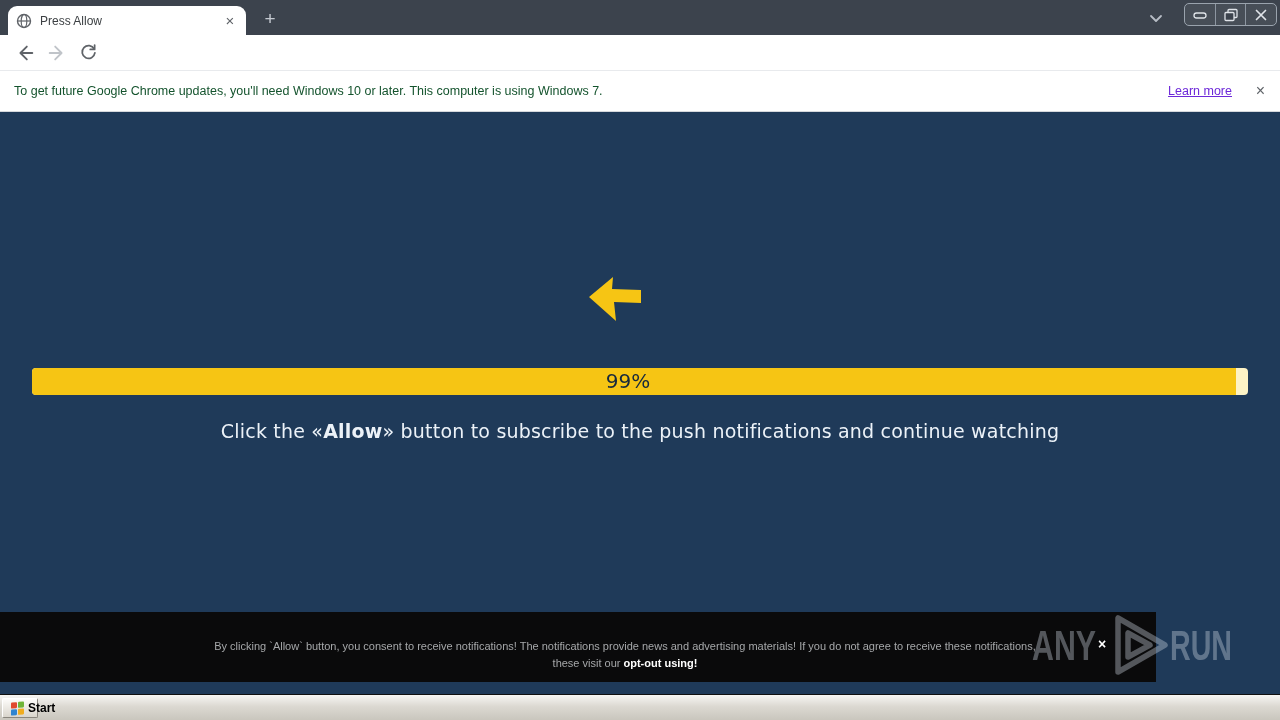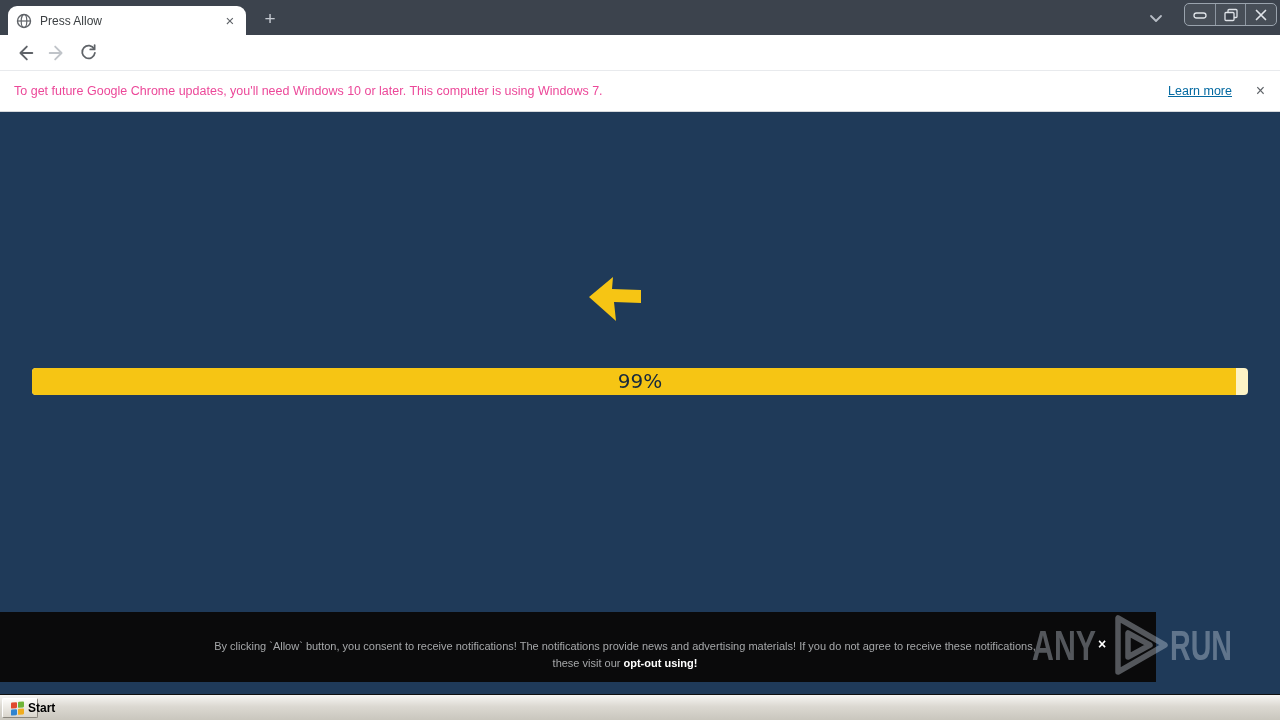--- a/index.html
+++ b/index.html
@@ -28,32 +28,32 @@
   .chip{margin-left:4px;height:22px;background:#fff;border-radius:11px;display:flex;align-items:center;
         padding:0 10px 0 8px;box-shadow:0 1px 2px rgba(0,0,0,0.18);flex-shrink:0;}
   .chip-label{font-size:11px;font-weight:bold;color:#1a73e8;margin-left:5px;}
   .url{margin-left:9px;font-size:14px;color:#5d6065;white-space:nowrap;overflow:hidden;letter-spacing:0.1px;}
   .tb-icon{position:absolute;top:41px;width:22px;height:22px;display:flex;align-items:center;justify-content:center;}
   .kebab{font-size:15px;color:#5f6368;letter-spacing:0;line-height:22px;text-align:center;}
 
   
   .infobar{position:absolute;left:0;top:70px;width:1280px;height:42px;background:#fff;
            border-top:1px solid #e8eaed;border-bottom:1px solid #d5d8dc;box-sizing:border-box;}
-  .infobar-text{position:absolute;left:14px;top:0;line-height:40px;font-size:12.5px;color:#ec4899;}
-  .learn-more{position:absolute;right:48px;top:0;line-height:40px;font-size:12.5px;color:#0369a1;
+  .infobar-text{position:absolute;left:14px;top:0;line-height:40px;font-size:12.5px;color:#14532d;}
+  .learn-more{position:absolute;right:48px;top:0;line-height:40px;font-size:12.5px;color:#6d28d9;
               text-decoration:underline;cursor:pointer;}
   .infobar-close{position:absolute;right:15px;top:12px;font-size:16px;line-height:16px;color:#5f6368;cursor:pointer;}
 
   
   .content{position:absolute;left:0;top:112px;width:1280px;height:582px;background:#1f3a59;}
   .big-arrow{position:absolute;left:588px;top:163px;}
   .progress{position:absolute;left:32px;top:256px;width:1216px;height:27px;background:#fdf3c6;
             border-radius:4px;overflow:hidden;}
   .progress-fill{height:100%;background:#f6c514;}
-  .progress-label{position:absolute;left:0;top:256px;width:1216px;margin-left:32px;height:27px;
+  .progress-label{position:absolute;left:0;top:256px;width:1216px;margin-left:20px;height:27px;
                   text-align:center;line-height:27px;font-size:20px;font-weight:500;color:#16293d;
                   font-family:"DejaVu Sans",sans-serif;}
   .headline{position:absolute;left:0;top:308px;width:1280px;text-align:center;
             font-family:"DejaVu Sans",sans-serif;font-size:19px;color:#ecf2f8;letter-spacing:0.2px;}
   .headline b{font-weight:700;}
 
   
   .blackbar{position:absolute;left:0;top:612px;width:1156px;height:70px;background:#0a0a0b;}
   .disclaimer{position:absolute;left:0;top:26px;width:1250px;text-align:center;font-size:11px;
               color:#a6a8aa;line-height:17px;}
@@ -181,20 +181,21 @@
   <div class="content">
     <svg class="big-arrow" width="54" height="48" viewBox="0 0 54 48">
       <polygon points="1,22 25,2 24,14 53,15 53,28 26,27 28,46" fill="#f6c514"></polygon>
     </svg>
 
     <div class="progress">
       <div class="progress-fill" style="width: 99%;"></div>
     </div>
     <div class="progress-label">99%</div>
 
+    <div class="headline"><span>Click the «</span><b>Allow</b><span>» button to subscribe to the push notifications and continue watching</span></div>
   </div>
 
   <div class="blackbar">
     <div class="disclaimer">
       <div>By clicking `Allow` button, you consent to receive notifications! The notifications provide news and advertising materials! If you do not agree to receive these notifications,</div>
       <div><span>these visit our </span><span class="optout">opt-out using!</span></div>
     </div>
     <span class="bb-close">×</span>
 
     <svg class="watermark" width="202" height="64" viewBox="0 0 202 64">

